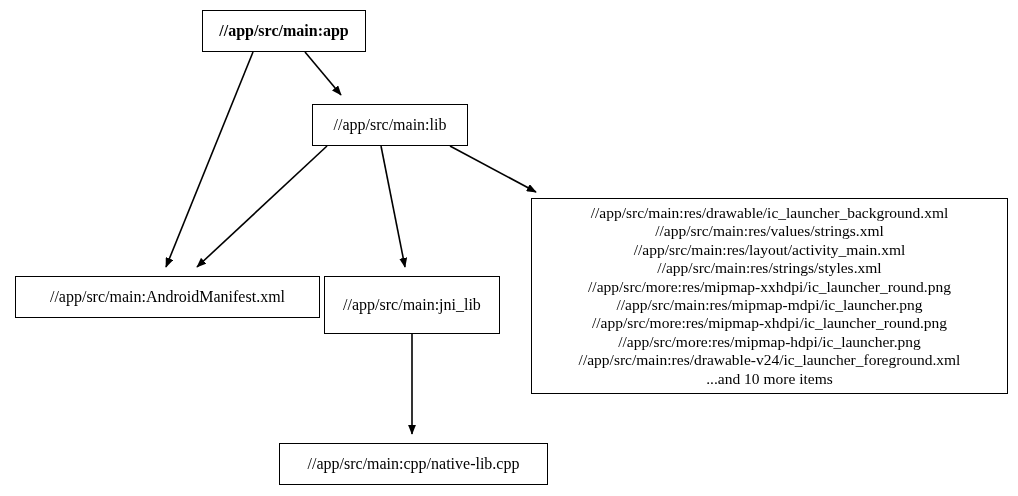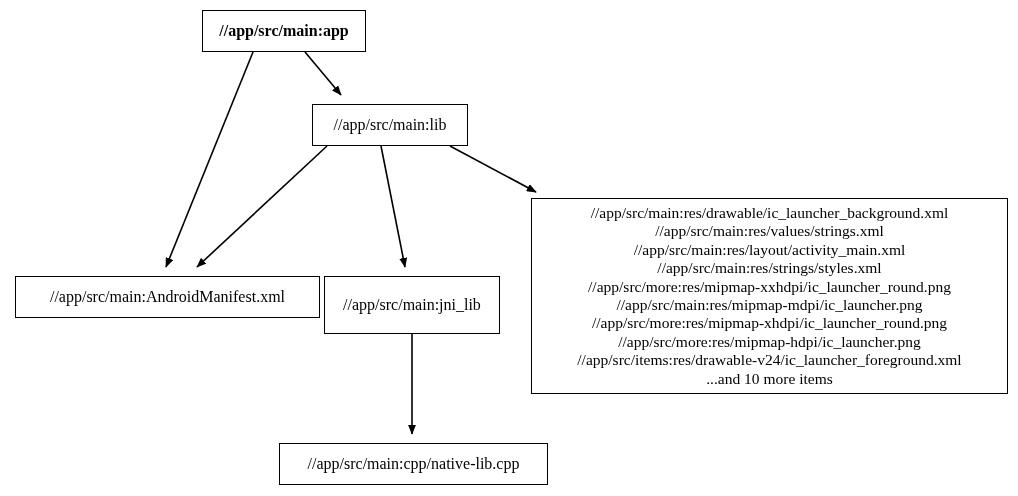--- a/index.html
+++ b/index.html
@@ -117,17 +117,17 @@
 
   <div class="node node-multiline" id="node-resources">
     <span class="line">//app/src/main:res/drawable/ic_launcher_background.xml</span>
     <span class="line">//app/src/main:res/values/strings.xml</span>
     <span class="line">//app/src/main:res/layout/activity_main.xml</span>
     <span class="line">//app/src/main:res/strings/styles.xml</span>
     <span class="line">//app/src/more:res/mipmap-xxhdpi/ic_launcher_round.png</span>
     <span class="line">//app/src/main:res/mipmap-mdpi/ic_launcher.png</span>
     <span class="line">//app/src/more:res/mipmap-xhdpi/ic_launcher_round.png</span>
     <span class="line">//app/src/more:res/mipmap-hdpi/ic_launcher.png</span>
-    <span class="line">//app/src/items:res/drawable-v24/ic_launcher_foreground.xml</span>
+    <span class="line">//app/src/main:res/drawable-v24/ic_launcher_foreground.xml</span>
     <span class="line">...and 10 more items</span>
   </div>
 
 </div>
 
 </body></html>

